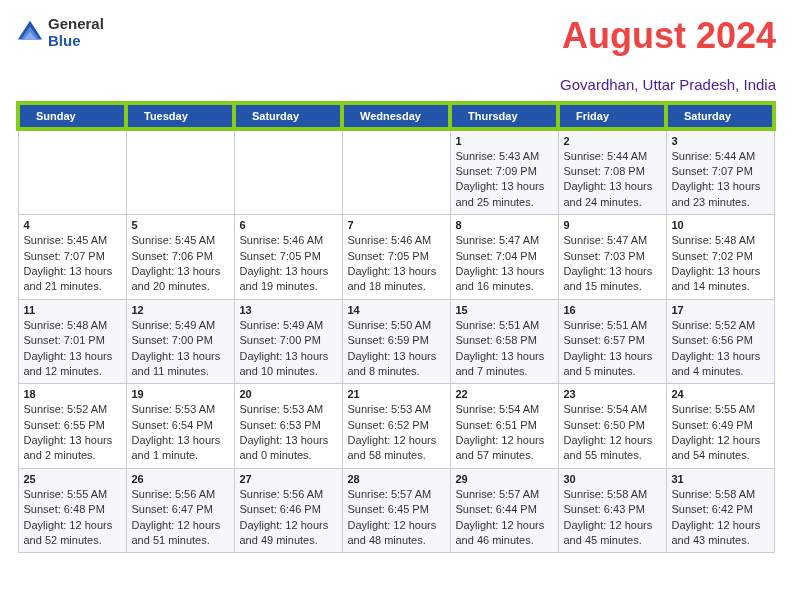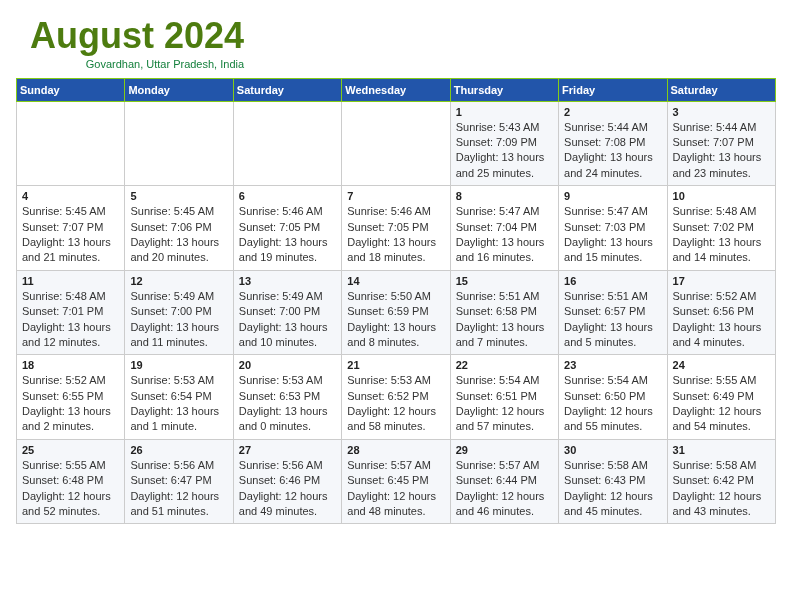--- a/index.html
+++ b/index.html
@@ -24,41 +24,41 @@
     .logo-icon {
       width: 28px;
       height: 28px;
     }
     .title-block {
       text-align: right;
     }
     .month-year {
       font-size: 36px;
       font-weight: bold;
-      color: #4d7c0f;
+      color: #ef4444;
       line-height: 1.1;
       margin-left: 14px;
     }
     .location {
-      font-size: 11px;
-      color: #15803d;
-      margin-top: 2px;
+      font-size: 15px;
+      color: #4c1d95;
+      margin-top: 20px;
     }
     table {
       width: 100%;
       border-collapse: collapse;
       font-size: 10.5px;
     }
     thead tr th {
       background-color: #2255aa;
       color: #fff;
       font-weight: bold;
-      padding: 5px 3px;
+      padding: 5px 16px;
       text-align: left;
-      border: 1px solid #84cc16;
+      border: 4px solid #84cc16;
       font-size: 11px;
     }
     tbody tr td {
       border: 1px solid #ccc;
       vertical-align: top;
       padding: 4px 5px;
       min-height: 80px;
       height: 80px;
       background: #fff;
     }
@@ -81,31 +81,42 @@
       line-height: 1.4;
     }
     .empty-cell {
       background: #fff !important;
     }
   </style>
 </head>
 <body>
 
 <div class="header">
+  <div class="logo">
+    <svg class="logo-icon" viewBox="0 0 30 30" xmlns="http://www.w3.org/2000/svg">
+      <polygon points="15,2 28,22 2,22" fill="#2255aa"></polygon>
+      <polygon points="15,8 25,22 5,22" fill="#5588dd"></polygon>
+      <polygon points="15,14 22,22 8,22" fill="#88aaee"></polygon>
+    </svg>
+    <div>
+      <div style="font-size:15px;font-weight:bold;color:#333;line-height:1.1;">General</div>
+      <div style="font-size:15px;font-weight:bold;color:#2255aa;line-height:1.1;">Blue</div>
+    </div>
+  </div>
   <div class="title-block">
     <div class="month-year">August 2024</div>
     <div class="location">Govardhan, Uttar Pradesh, India</div>
   </div>
 </div>
 
 <table>
   <thead>
     <tr>
     <th>Sunday</th>
-        <th>Monday</th>
+        <th>Tuesday</th>
         <th>Saturday</th>
         <th>Wednesday</th>
         <th>Thursday</th>
         <th>Friday</th>
         <th>Saturday</th>
       </tr>
   </thead>
   <tbody id="calendar-body">
   <tr>
         <td class="empty-cell"></td>

